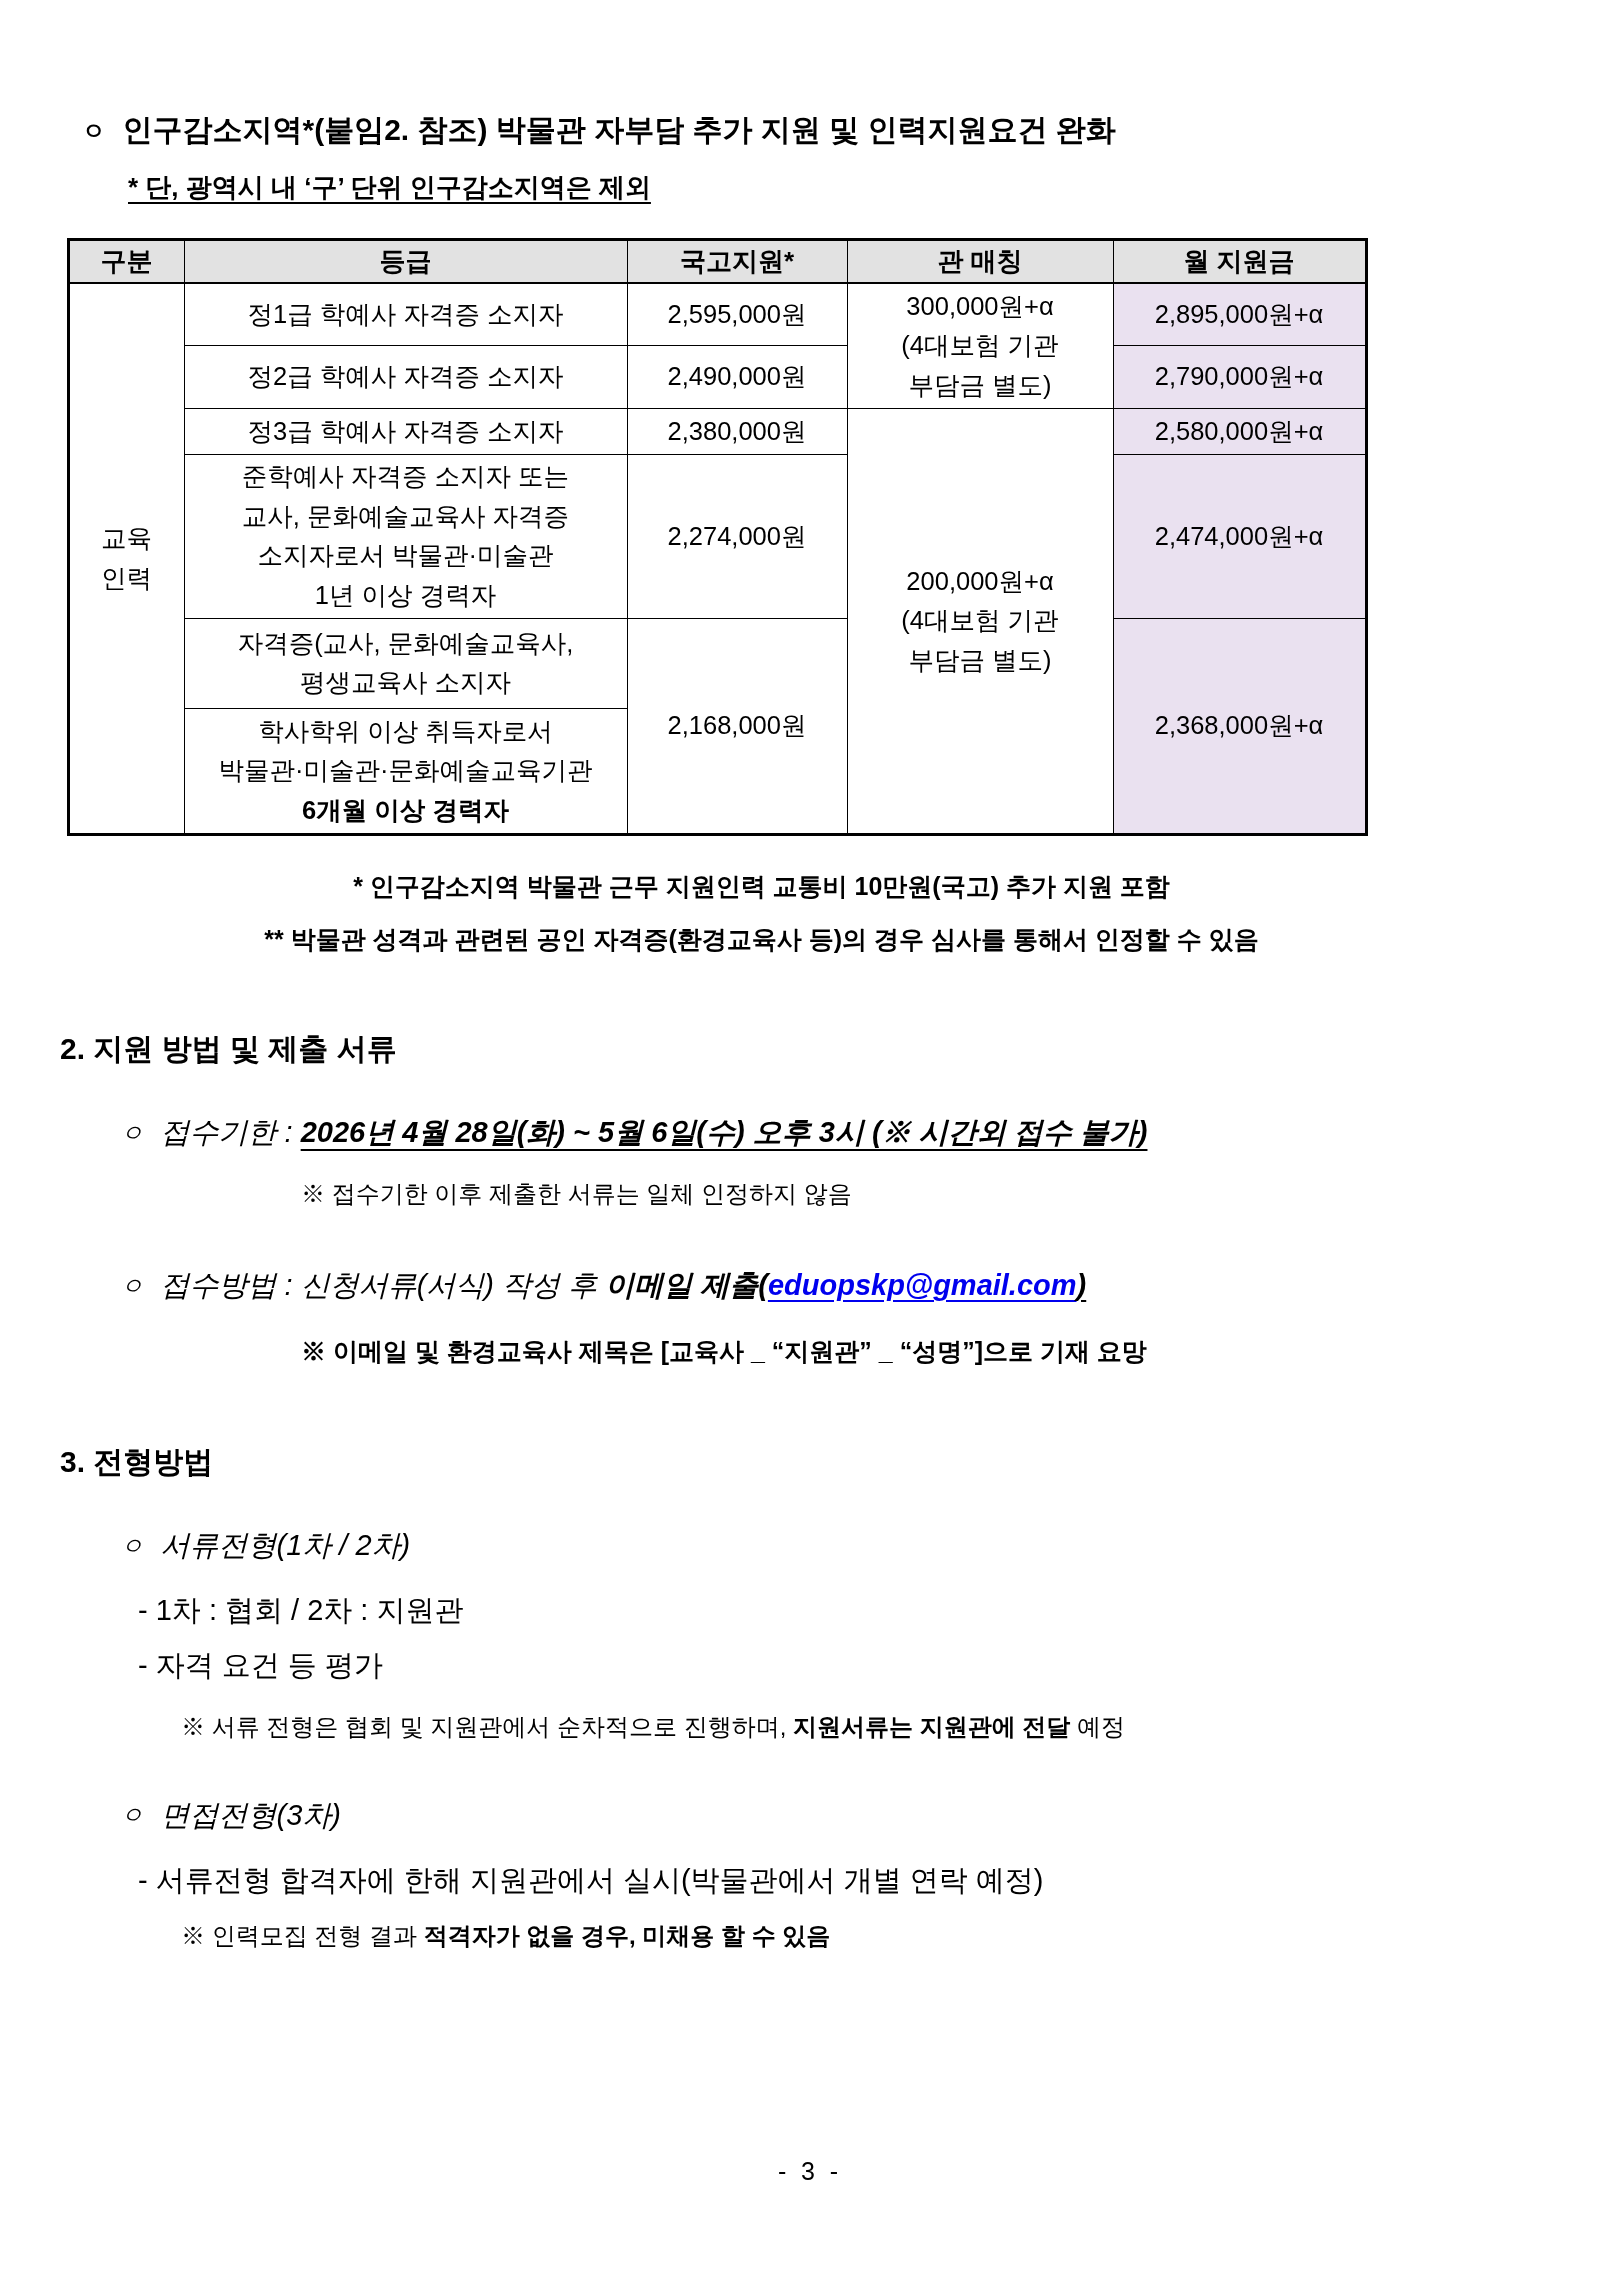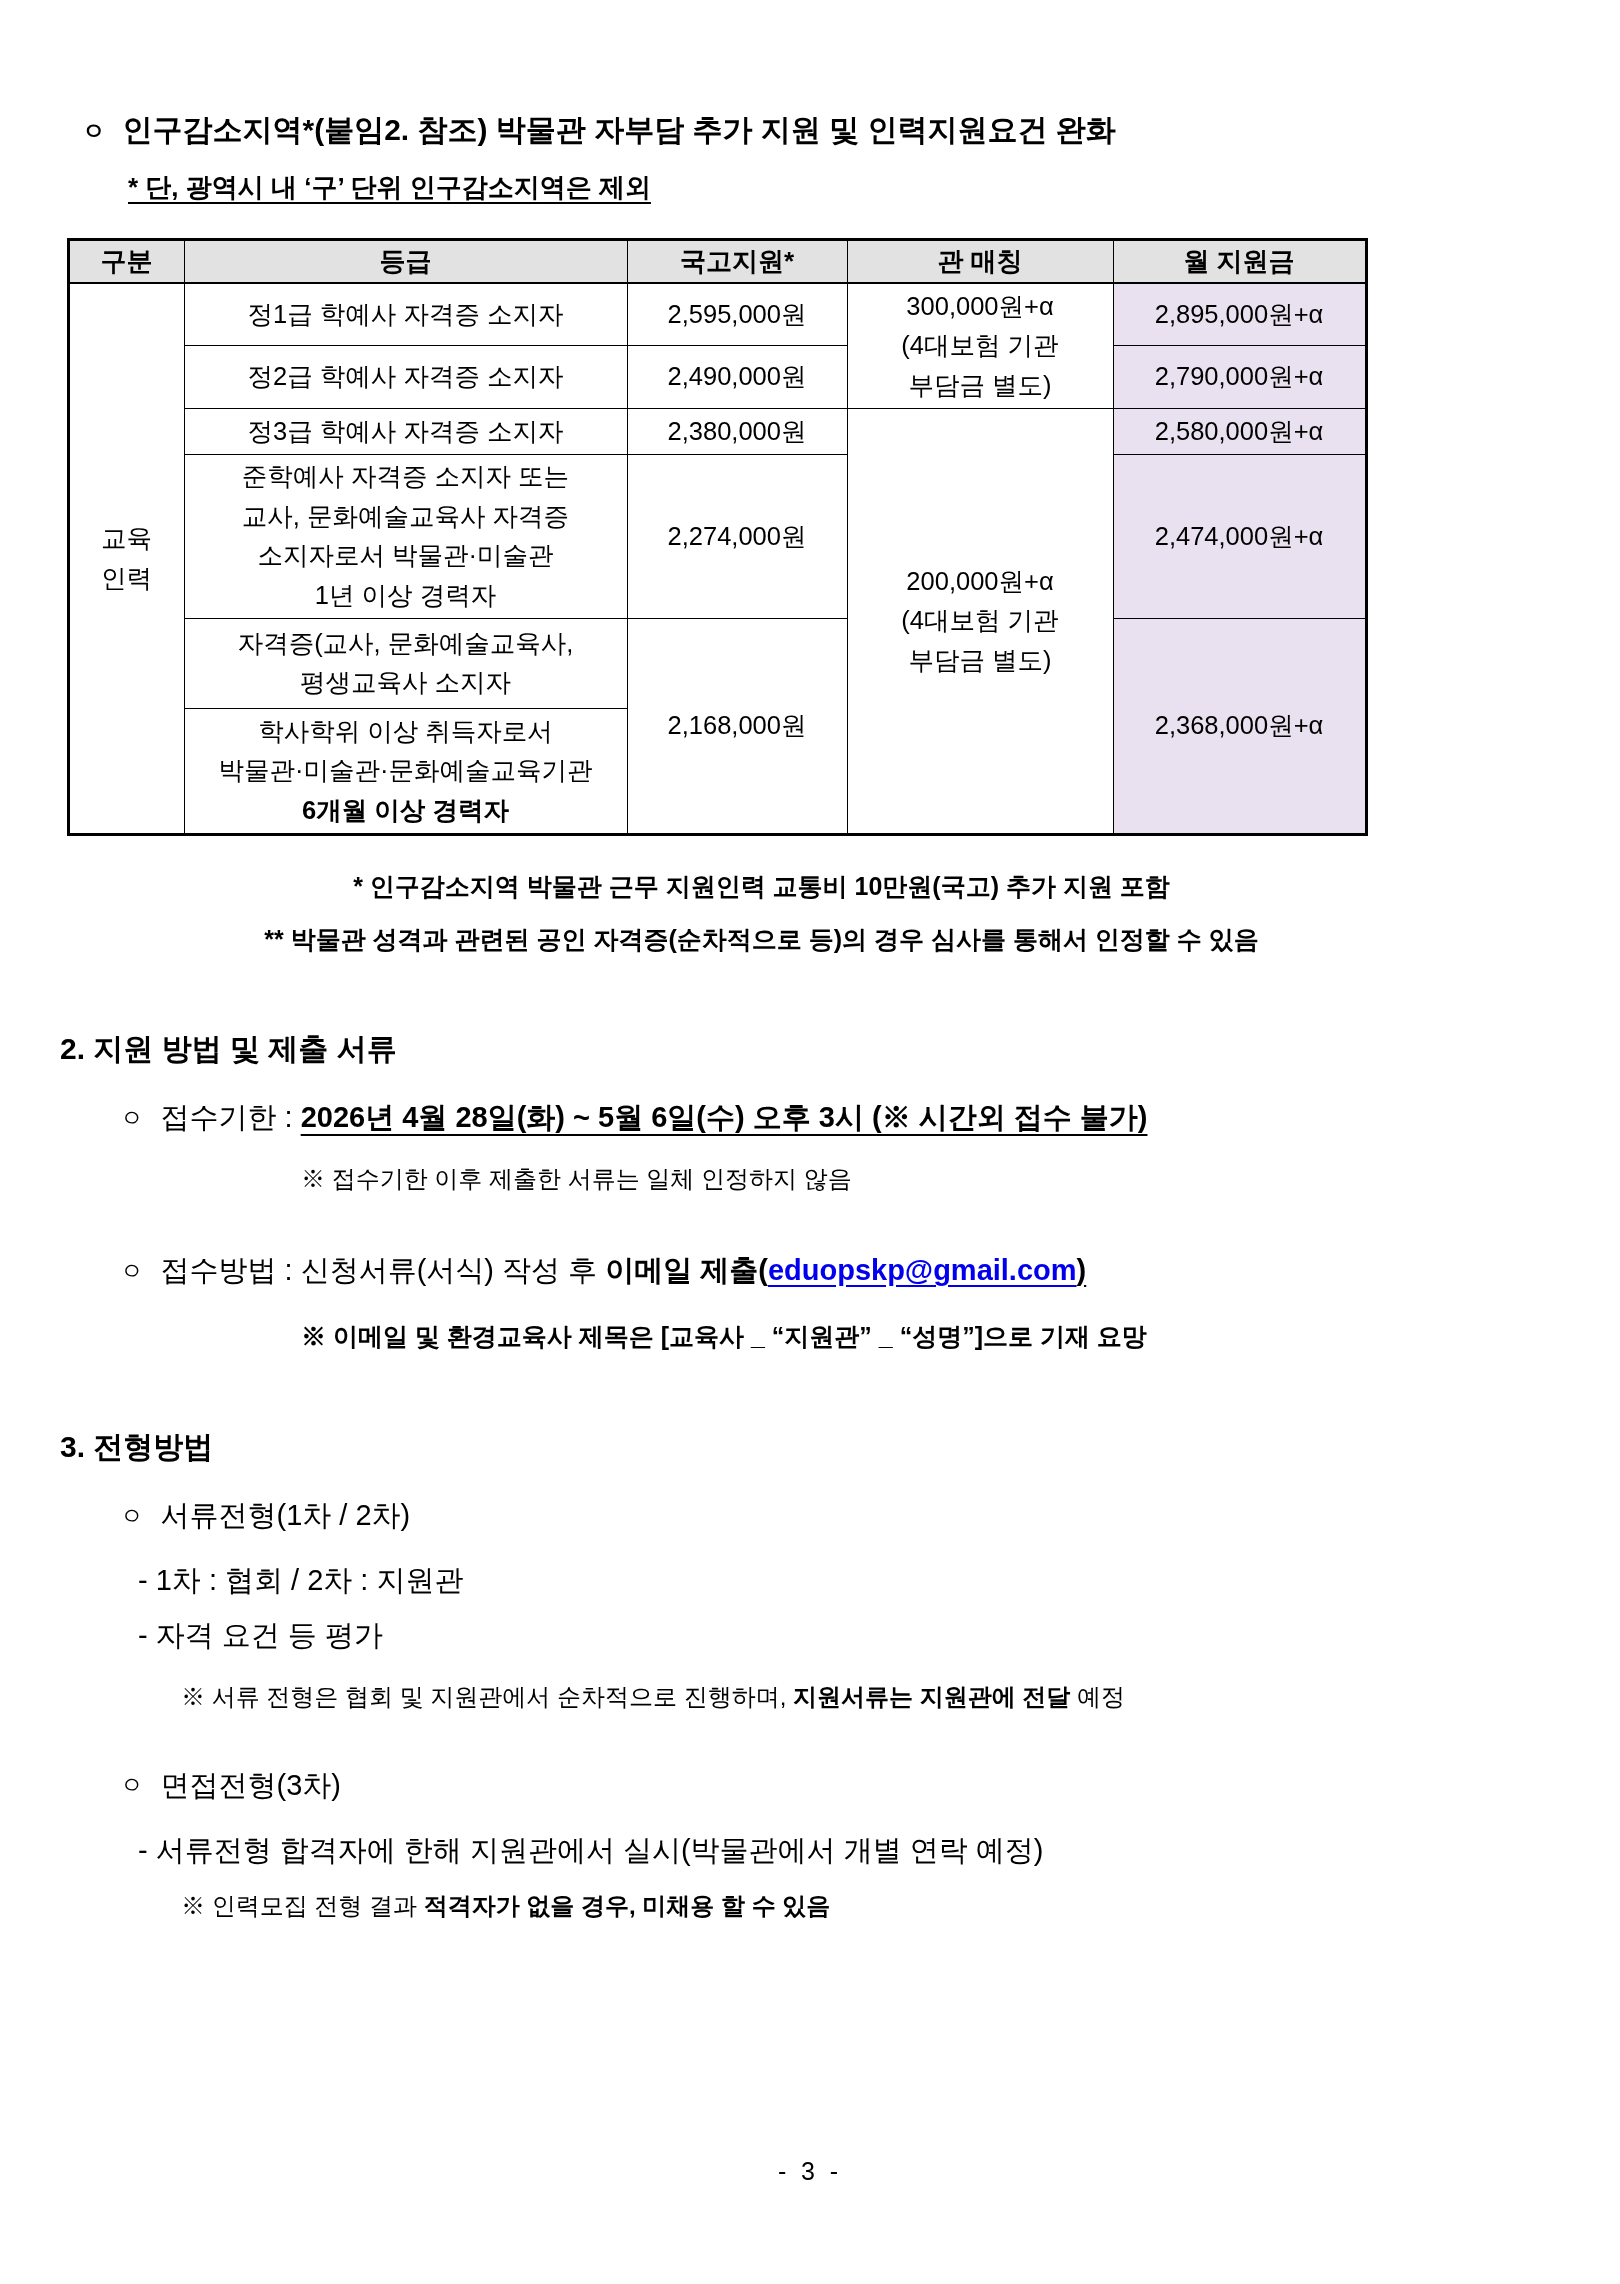--- a/index.html
+++ b/index.html
@@ -51,21 +51,21 @@
   .bold-line{display:block;font-weight:bold;}
   .cell-lines{display:block;}
 
   
   .table-footnotes{margin:34px 33px 0 0;text-align:center;font-size:25px;font-weight:bold;}
   .table-footnotes .fn{margin-top:19.6px;line-height:1.35;}
 
   
   .sec-heading{font-size:30px;font-weight:bold;margin-top:72px;line-height:1.3;}
   .sec3-heading{margin-top:73px;}
-  .o-line{font-size:29px;margin:30px 0 0 60px;line-height:1.35;}
+  .o-line{font-size:29px;margin:45px 0 0 60px;line-height:1.35;font-style:italic;}
   .deadline-value{
     font-weight:bold;text-decoration:underline;
     text-underline-offset:6.5px;text-decoration-thickness:2px;
   }
   .sec2-note{margin-left:241px;}
   .small-note{font-size:24px;margin-top:26px;line-height:1.35;}
   .method-note{font-size:25px;font-weight:bold;margin-top:30px;line-height:1.35;}
   .method-line{margin-top:56px;}
   .email-link{color:var(--link,#0000ee);text-decoration:underline;text-underline-offset:5.2px;font-weight:bold;}
   .close-paren{font-weight:bold;text-decoration:underline;text-underline-offset:5.2px;}
@@ -151,21 +151,21 @@
           <span class="pre cell-lines">학사학위 이상 취득자로서
 박물관·미술관·문화예술교육기관</span>
           <span class="bold-line">6개월 이상 경력자</span>
         </td>
       </tr>
     </tbody>
   </table>
 
   <div class="table-footnotes">
     <div class="fn">* 인구감소지역 박물관 근무 지원인력 교통비 10만원(국고) 추가 지원 포함</div>
-    <div class="fn">** 박물관 성격과 관련된 공인 자격증(순차적으로 등)의 경우 심사를 통해서 인정할 수 있음</div>
+    <div class="fn">** 박물관 성격과 관련된 공인 자격증(환경교육사 등)의 경우 심사를 통해서 인정할 수 있음</div>
   </div>
 
   <div class="sec-heading">2. 지원 방법 및 제출 서류</div>
 
   <div class="o-line">
     <span class="o-bullet">ㅇ</span><span>접수기한 : </span><span class="deadline-value">2026년 4월 28일(화) ~ 5월 6일(수) 오후 3시 (※ 시간외 접수 불가)</span>
   </div>
 
   <div class="small-note sec2-note">※ 접수기한 이후 제출한 서류는 일체 인정하지 않음</div>
 

